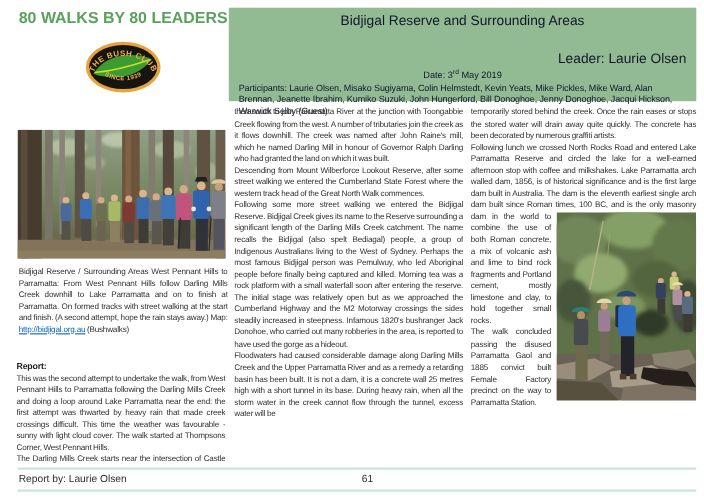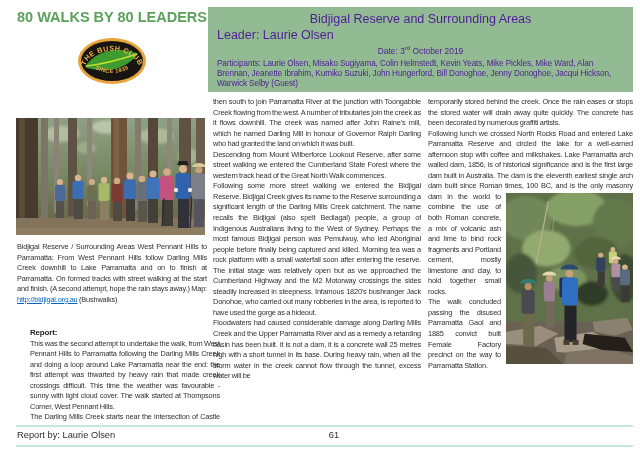--- a/index.html
+++ b/index.html
@@ -12,32 +12,32 @@
     position:absolute;left:17px;top:9px;width:190px;text-align:center;
     font-size:14.5px;font-weight:600;color:#5ba15b;letter-spacing:0px;white-space:nowrap;
   }
   .logo-wrap{position:absolute;left:77px;top:37px;width:70px;height:50px;}
   
   .photo1{position:absolute;left:16px;top:118px;width:189px;height:117px;}
   .photo1 svg,.photo2 svg{display:block;width:100%;height:100%;}
   
   .header-box{
     position:absolute;left:208px;top:7px;width:425px;height:85px;box-sizing:border-box;
-    background:#93bb93;padding:3px 9px 2px 9px;color:#4c1d95;
+    background:#93bb93;padding:3px 9px 2px 9px;color:#0f172a;
   }
   .hb-title{font-size:12.5px;text-align:center;margin-top:2px;}
-  .hb-leader{font-size:12.5px;text-align:left;margin-top:2px;}
+  .hb-leader{font-size:12.5px;text-align:right;margin-top:20px;}
   .hb-date{font-size:8.4px;text-align:center;margin-top:3px;}
   .hb-date sup{font-size:6px;}
   .hb-participants{font-size:8.2px;line-height:10.3px;text-align:left;margin-top:3px;letter-spacing:-0.1px;}
   
   .bodytext{font-size:7.4px;line-height:10.55px;text-align:justify;letter-spacing:-0.18px;word-spacing:-0.4px;}
   .bodytext p{margin:0;}
   .col-left-desc{position:absolute;left:17px;top:242px;width:190px;height:84px;overflow:hidden;}
-  .col-left-report{position:absolute;left:30px;top:328px;width:190px;height:96px;overflow:hidden;}
+  .col-left-report{position:absolute;left:15px;top:328px;width:190px;height:96px;overflow:hidden;}
   .subhead{font-size:8px;font-weight:700;color:#1f1f1f;margin:0 0 2px 0;text-align:left;}
   .col-middle{position:absolute;left:213px;top:97px;width:208px;height:328px;overflow:hidden;}
   .col-right{position:absolute;left:428px;top:97px;width:205px;height:330px;overflow:hidden;}
   .photo2{float:right;width:127px;height:171px;margin:1px 0 0 5px;}
   a.maplink{color:#0563c1;text-decoration:underline;}
   
   .footer-line{position:absolute;left:16px;width:617px;height:2px;background:#c7e6df;}
   .footer-line.top{top:425px;}
   .footer-line.bottom{top:445px;}
   .footer-left{position:absolute;left:17px;top:430px;font-size:9.3px;color:#2e2e2e;}
@@ -169,21 +169,21 @@
             <rect x="176" y="55.5" width="14" height="26" rx="3" fill="#7e7f88"></rect>
             <rect x="178" y="81" width="10" height="28" fill="#565361"></rect>
           </g>
       </g>
     </svg>
   </div>
 
   <div class="header-box">
     <div class="hb-title">Bidjigal Reserve and Surrounding Areas</div>
     <div class="hb-leader">Leader:  Laurie Olsen</div>
-    <div class="hb-date"><span>Date:  3</span><sup>rd</sup><span> October 2019</span></div>
+    <div class="hb-date"><span>Date:  3</span><sup>rd</sup><span> May 2019</span></div>
     <div class="hb-participants">Participants: Laurie Olsen, Misako Sugiyama, Colin Helmstedt, Kevin Yeats, Mike Pickles, Mike Ward, Alan Brennan, Jeanette Ibrahim, Kumiko Suzuki, John Hungerford, Bill Donoghoe, Jenny Donoghoe, Jacqui Hickson, Warwick Selby (Guest)</div>
   </div>
 
   <div class="col-left-desc bodytext">
     <p><span>Bidjigal Reserve / Surrounding Areas West Pennant Hills to Parramatta: From West Pennant Hills follow Darling Mills Creek downhill to Lake Parramatta and on to finish at Parramatta. On formed tracks with street walking at the start and finish. (A second attempt, hope the rain stays away.) Map: </span><a class="maplink" href="#">http://bidjigal.org.au</a><span> (Bushwalks)</span></p>
   </div>
 
   <div class="col-left-report bodytext">
     <p class="subhead">Report:</p>
     <p>This was the second attempt to undertake the walk, from West Pennant Hills to Parramatta following the Darling Mills Creek and doing a loop around Lake Parramatta near the end: the first attempt was thwarted by heavy rain that made creek crossings difficult. This time the weather was favourable - sunny with light cloud cover. The walk started at Thompsons Corner, West Pennant Hills.</p>

